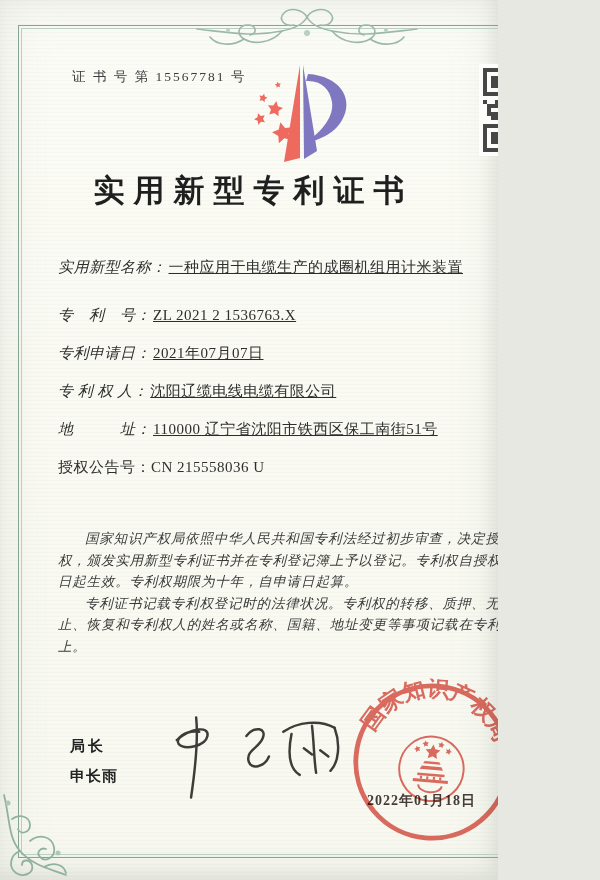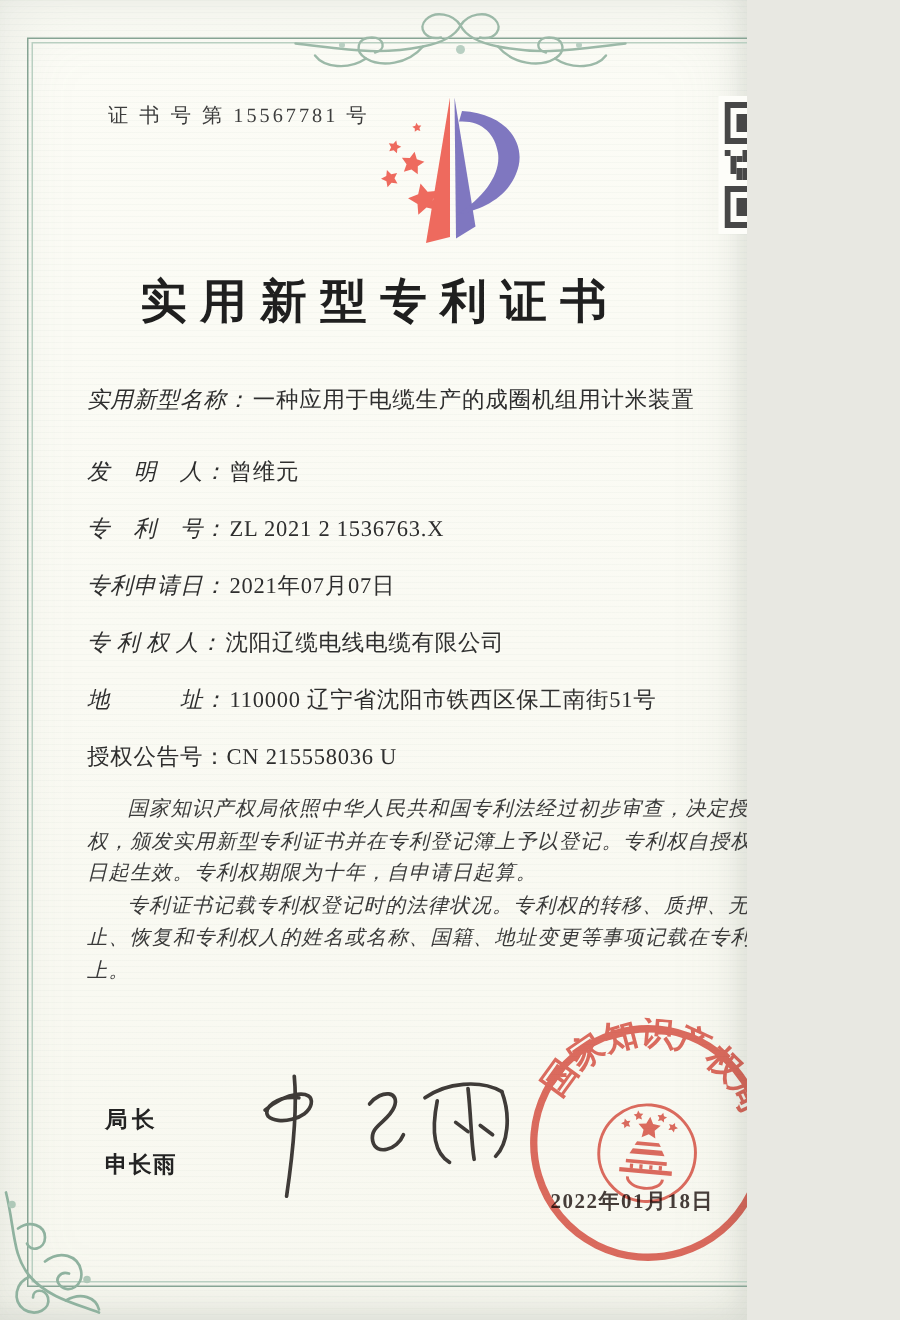--- a/index.html
+++ b/index.html
@@ -13,26 +13,26 @@
   }
   .frame-outer{position:absolute;left:18px;top:25px;width:556px;height:831px;border:1px solid #86a494;pointer-events:none;}
   .frame-inner{position:absolute;left:2px;top:2px;right:2px;bottom:2px;border:1px solid #b9cfc1;}
   .ornament{position:absolute;pointer-events:none;}
   .orn-top{left:192px;top:3px;width:230px;height:50px;}
   .orn-bl{left:0px;top:789px;width:70px;height:90px;}
   .orn-br{left:531px;top:789px;width:70px;height:90px;transform:scaleX(-1);}
   .cert-no{position:absolute;left:72px;top:68px;font-size:13.5px;letter-spacing:2px;color:#3d3d3d;}
   .logo{position:absolute;left:238px;top:58px;width:130px;height:114px;}
   .qr{position:absolute;left:479px;top:64px;width:92px;height:92px;background:#fdfdf9;display:flex;align-items:center;justify-content:center;}
-  .title{position:absolute;left:0;right:0;top:180px;text-align:center;font-size:31px;font-weight:600;letter-spacing:9px;color:#1f1f1f;white-space:nowrap;text-indent:9px;}
+  .title{position:absolute;left:0;right:0;top:170px;text-align:center;font-size:31px;font-weight:600;letter-spacing:9px;color:#1f1f1f;white-space:nowrap;text-indent:9px;}
   .fields{position:absolute;left:58px;top:256px;width:492px;font-size:15px;color:#2e2e2e;}
   .field-row{line-height:22px;margin-bottom:16px;letter-spacing:0.5px;white-space:nowrap;}
   .field-row.first{margin-bottom:26px;}
   .f-label{color:#2e2e2e;font-style:italic;}
-  .f-value{margin-left:2px;}
+  .f-value{margin-left:2px;text-decoration:underline;}
   .grant-row{display:flex;line-height:22px;font-size:15px;letter-spacing:0.5px;white-space:nowrap;}
   .grant-left{width:258px;}
   .paras{position:absolute;left:58px;top:528px;width:490px;font-size:13.5px;line-height:21.5px;color:#3a3a3a;font-style:italic;}
   .paras p{margin:0;text-indent:2em;letter-spacing:0.8px;}
   .sig-title{position:absolute;left:70px;top:737px;font-size:15px;font-weight:bold;color:#232323;letter-spacing:3px;}
   .sig-name{position:absolute;left:70px;top:767px;font-size:15px;font-weight:bold;color:#232323;letter-spacing:1px;text-align:right;}
   .sig-script{position:absolute;left:148px;top:708px;width:205px;height:100px;}
   .seal{position:absolute;left:349px;top:679px;width:166px;height:166px;opacity:0.85;mix-blend-mode:multiply;transform:rotate(5deg);z-index:2;}
   .seal-date{position:absolute;left:367px;top:792px;font-size:14px;font-weight:600;color:#453c38;letter-spacing:1px;z-index:1;}
   .footer{position:absolute;left:0;right:0;top:833px;text-align:center;font-size:12.5px;color:#3c3c3c;letter-spacing:2px;}
@@ -208,23 +208,20 @@
       </svg>
     </div>
 
   <div class="title">实用新型专利证书</div>
 
   <div class="fields">
     <div class="field-row first">
       <span class="f-label">实用新型名称：</span><span class="f-value">一种应用于电缆生产的成圈机组用计米装置</span>
     </div>
     <div class="field-row">
-      <span class="f-label">发　明　人：</span><span class="f-value">曾维元</span>
-    </div>
-    <div class="field-row">
       <span class="f-label">专　利　号：</span><span class="f-value">ZL 2021 2 1536763.X</span>
     </div>
     <div class="field-row">
       <span class="f-label">专利申请日：</span><span class="f-value">2021年07月07日</span>
     </div>
     <div class="field-row">
       <span class="f-label">专 利 权 人：</span><span class="f-value">沈阳辽缆电线电缆有限公司</span>
     </div>
     <div class="field-row">
       <span class="f-label">地　　　址：</span><span class="f-value">110000 辽宁省沈阳市铁西区保工南街51号</span>

